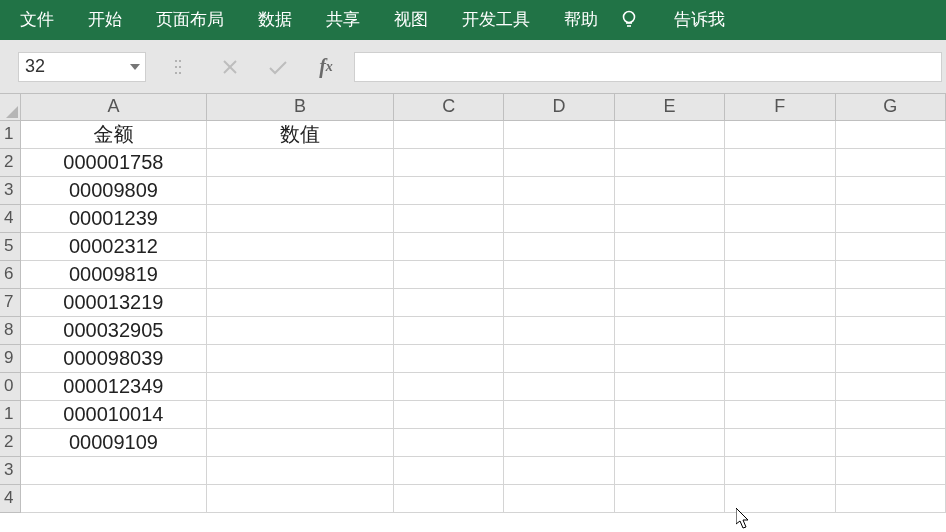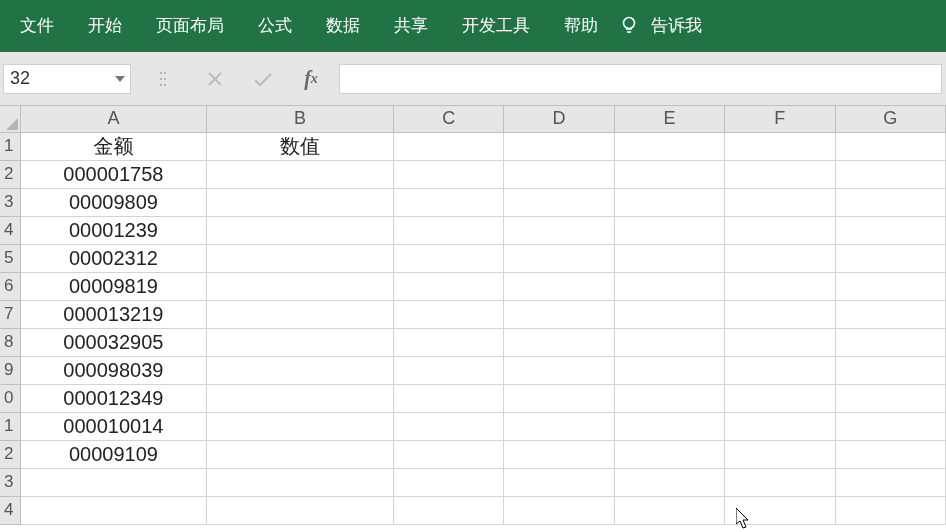--- a/index.html
+++ b/index.html
@@ -1,53 +1,53 @@
 <!DOCTYPE html>
 <html><head>
 <meta charset="utf-8">
 <style>
   * { box-sizing: border-box; margin: 0; padding: 0; user-select: none; }
   html, body { width: 946px; height: 532px; font-family: "Microsoft YaHei", Arial, sans-serif; overflow: hidden; background: #fff; }
   
   .ribbon-tabs {
-    height: 52px;
+    height: 40px;
     background: #217346;
     display: flex;
     align-items: center;
     color: #fff;
     font-size: 17px;
     padding-left: 10px;
   }
   .ribbon-tabs .tab {
     padding: 0 17px;
     height: 40px;
     line-height: 40px;
     cursor: pointer;
   }
   .ribbon-tabs .tab.first { padding-left: 10px; }
   .ribbon-tabs .bulb {
     display: inline-flex; align-items: center; justify-content: center;
     width: 28px; height: 40px; padding: 0;
   }
-  .ribbon-tabs .tell { padding-left: 8px; }
+  .ribbon-tabs .tell { padding-left: 8px; margin-left: 23px; }
   
   .fx-bar {
     height: 54px;
     background: #e6e6e6;
     border-bottom: 1px solid #bfbfbf;
     display: flex;
     align-items: center;
     padding-left: 0;
   }
   .name-box-wrap {
     width: 128px; height: 30px;
     background: #fff;
     border: 1px solid #cfcfcf;
     display: flex; align-items: center;
-    margin-left: 3px;
+    margin-left: 18px;
     position: relative;
   }
   .name-box {
     flex: 1; padding: 0 6px; font-size: 18px; color: #333;
     height: 100%; display: flex; align-items: center;
   }
   .name-drop {
     width: 20px; height: 100%;
     display: flex; align-items: center; justify-content: center;
     color: #6a6a6a;
@@ -138,23 +138,23 @@
     pointer-events: none;
   }
 </style>
 </head>
 <body>
 
 <div class="ribbon-tabs" id="ribbon-tabs-container">
     <div class="tab first">文件</div>
     <div class="tab">开始</div>
     <div class="tab">页面布局</div>
-    <div class="tab">公式</div>
     <div class="tab">数据</div>
     <div class="tab">共享</div>
+    <div class="tab">视图</div>
     <div class="tab">开发工具</div>
     <div class="tab">帮助</div>
     <div class="tab bulb">
       <svg width="18" height="20">
         <circle cx="9" cy="7" r="5.5" fill="none" stroke="#fff" stroke-width="1.6"></circle>
         <line x1="6" y1="13" x2="12" y2="13" stroke="#fff" stroke-width="1.6"></line>
         <line x1="7" y1="16" x2="11" y2="16" stroke="#fff" stroke-width="1.6"></line>
       </svg>
     </div>
     <div class="tab tell">告诉我</div>

